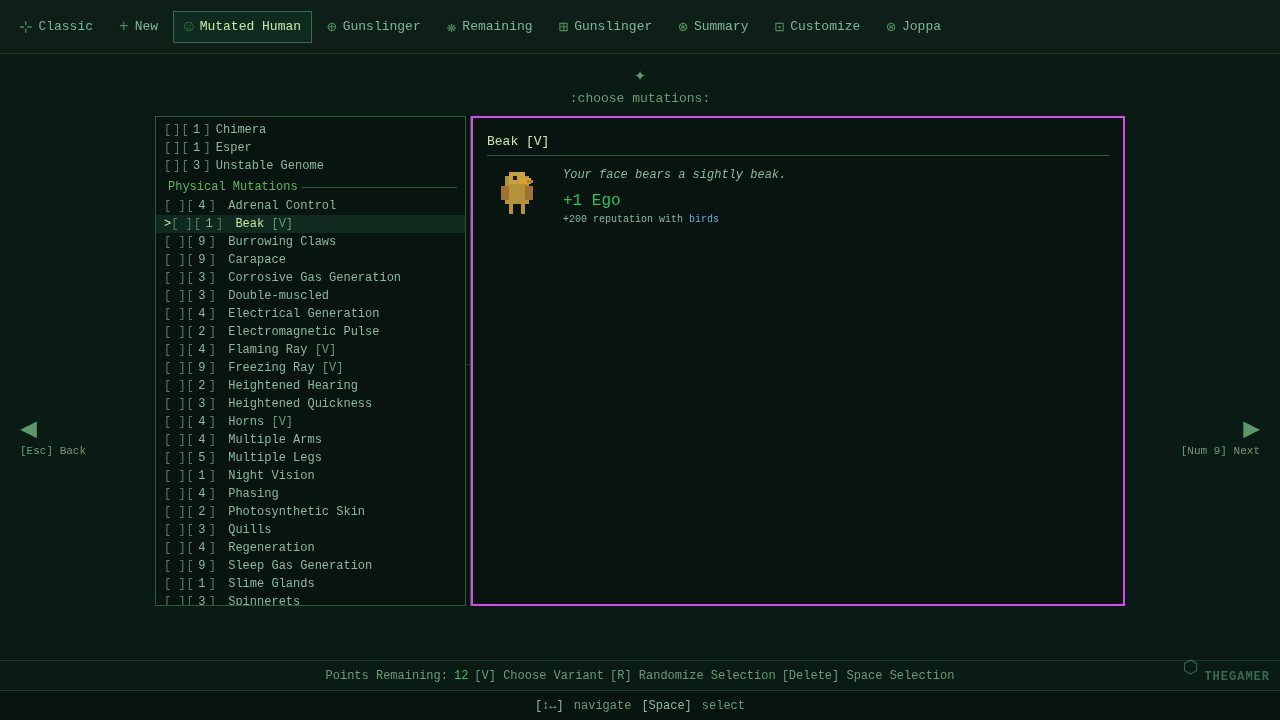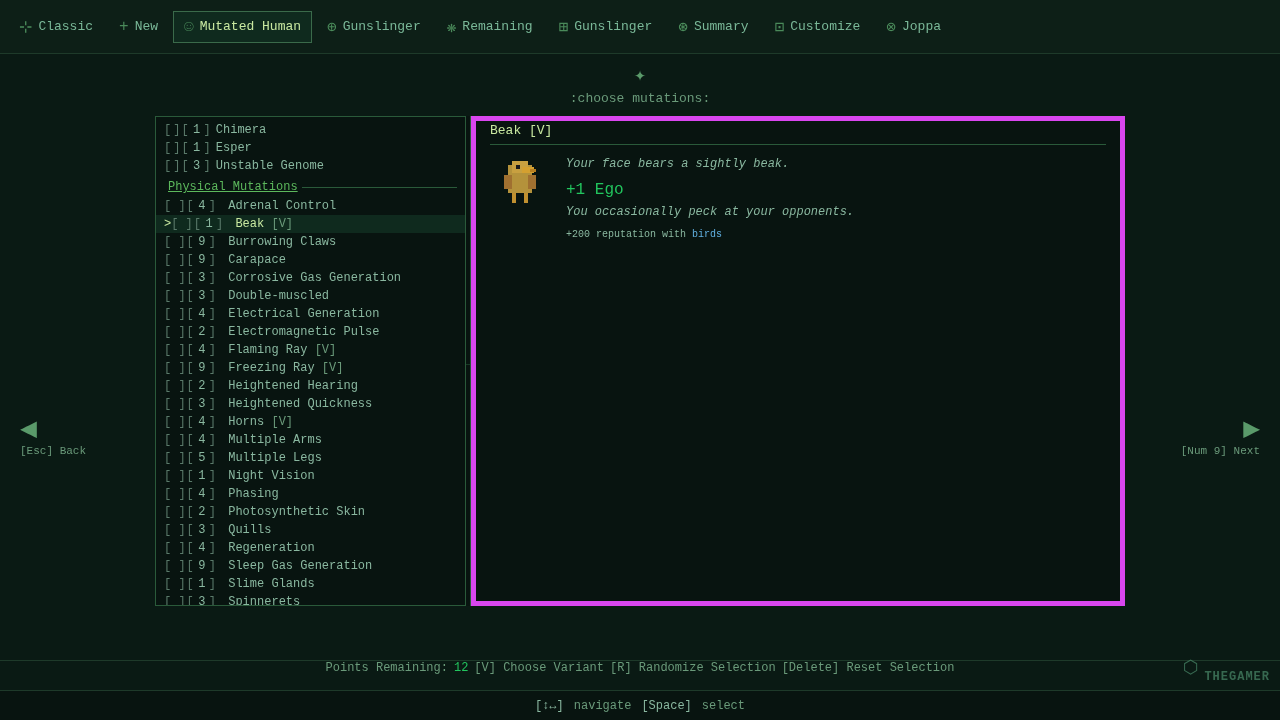--- a/index.html
+++ b/index.html
@@ -101,36 +101,35 @@
     .mut-name.bright { color: #c8e8a0; }
     .mut-variant { color: #6a9a7a; }
 
     .section-header {
       color: #5cb85c;
       font-size: 12px;
       padding: 3px 8px;
       margin-top: 2px;
       display: flex;
       align-items: center;
-      text-decoration: underline;
     }
     .section-arrow { color: #8ab8a0; margin-right: 4px; }
     .section-line {
       flex: 1;
       height: 1px;
       background: #2a5a3a;
       margin-left: 4px;
     }
 
     
     .right-panel {
       flex: 1;
-      border: 5px solid #d946ef;
+      border: 2px solid #d946ef;
       background: #081410;
-      padding: 2px 14px;
+      padding: 16px 14px;
     }
     .detail-header {
       color: #c8e8a0;
       font-size: 13px;
       margin-bottom: 10px;
       border-bottom: 1px solid #2a5a3a;
       padding-bottom: 6px;
     }
     .detail-body {
       display: flex;
@@ -166,20 +165,21 @@
     
     .status-bar {
       position: absolute;
       bottom: 30px;
       left: 0;
       right: 0;
       height: 30px;
       background: #0a1a14;
       border-top: 1px solid #1e3a2a;
       display: flex;
+      align-items: center;
       justify-content: center;
       font-size: 12px;
       color: #6a9a7a;
       gap: 6px;
     }
     .status-key { color: #22c55e; }
 
     
     .bottom-nav {
       position: absolute;
@@ -550,36 +550,35 @@
 
             <rect x="20" y="36" width="4" height="10" fill="#c09030"></rect>
             <rect x="32" y="36" width="4" height="10" fill="#c09030"></rect>
           </svg>
         </div>
         <div class="detail-text">
           <div class="detail-desc">Your face bears a sightly beak.</div>
           <div class="detail-stat">
             <span>+1 Ego</span>
           </div>
-          <div class="detail-desc">You occasionally peck at your opponents.</div>
           <div class="detail-rep">
             <span>+200 reputation with</span>
             <span class="highlight-blue">birds</span>
           </div>
         </div>
       </div>
     </div>
   </div>
 
   <div class="status-bar">
     <span>Points Remaining:</span>
     <span class="status-key">12</span>
     <span>[V] Choose Variant</span>
     <span>[R] Randomize Selection</span>
-    <span>[Delete] Reset Selection</span>
+    <span>[Delete] Space Selection</span>
   </div>
 
   <div class="bottom-nav">
     <span class="bottom-key">[↕↔]</span>
     <span>navigate</span>
     <span class="bottom-key">[Space]</span>
     <span>select</span>
   </div>
 
   <div class="watermark">

